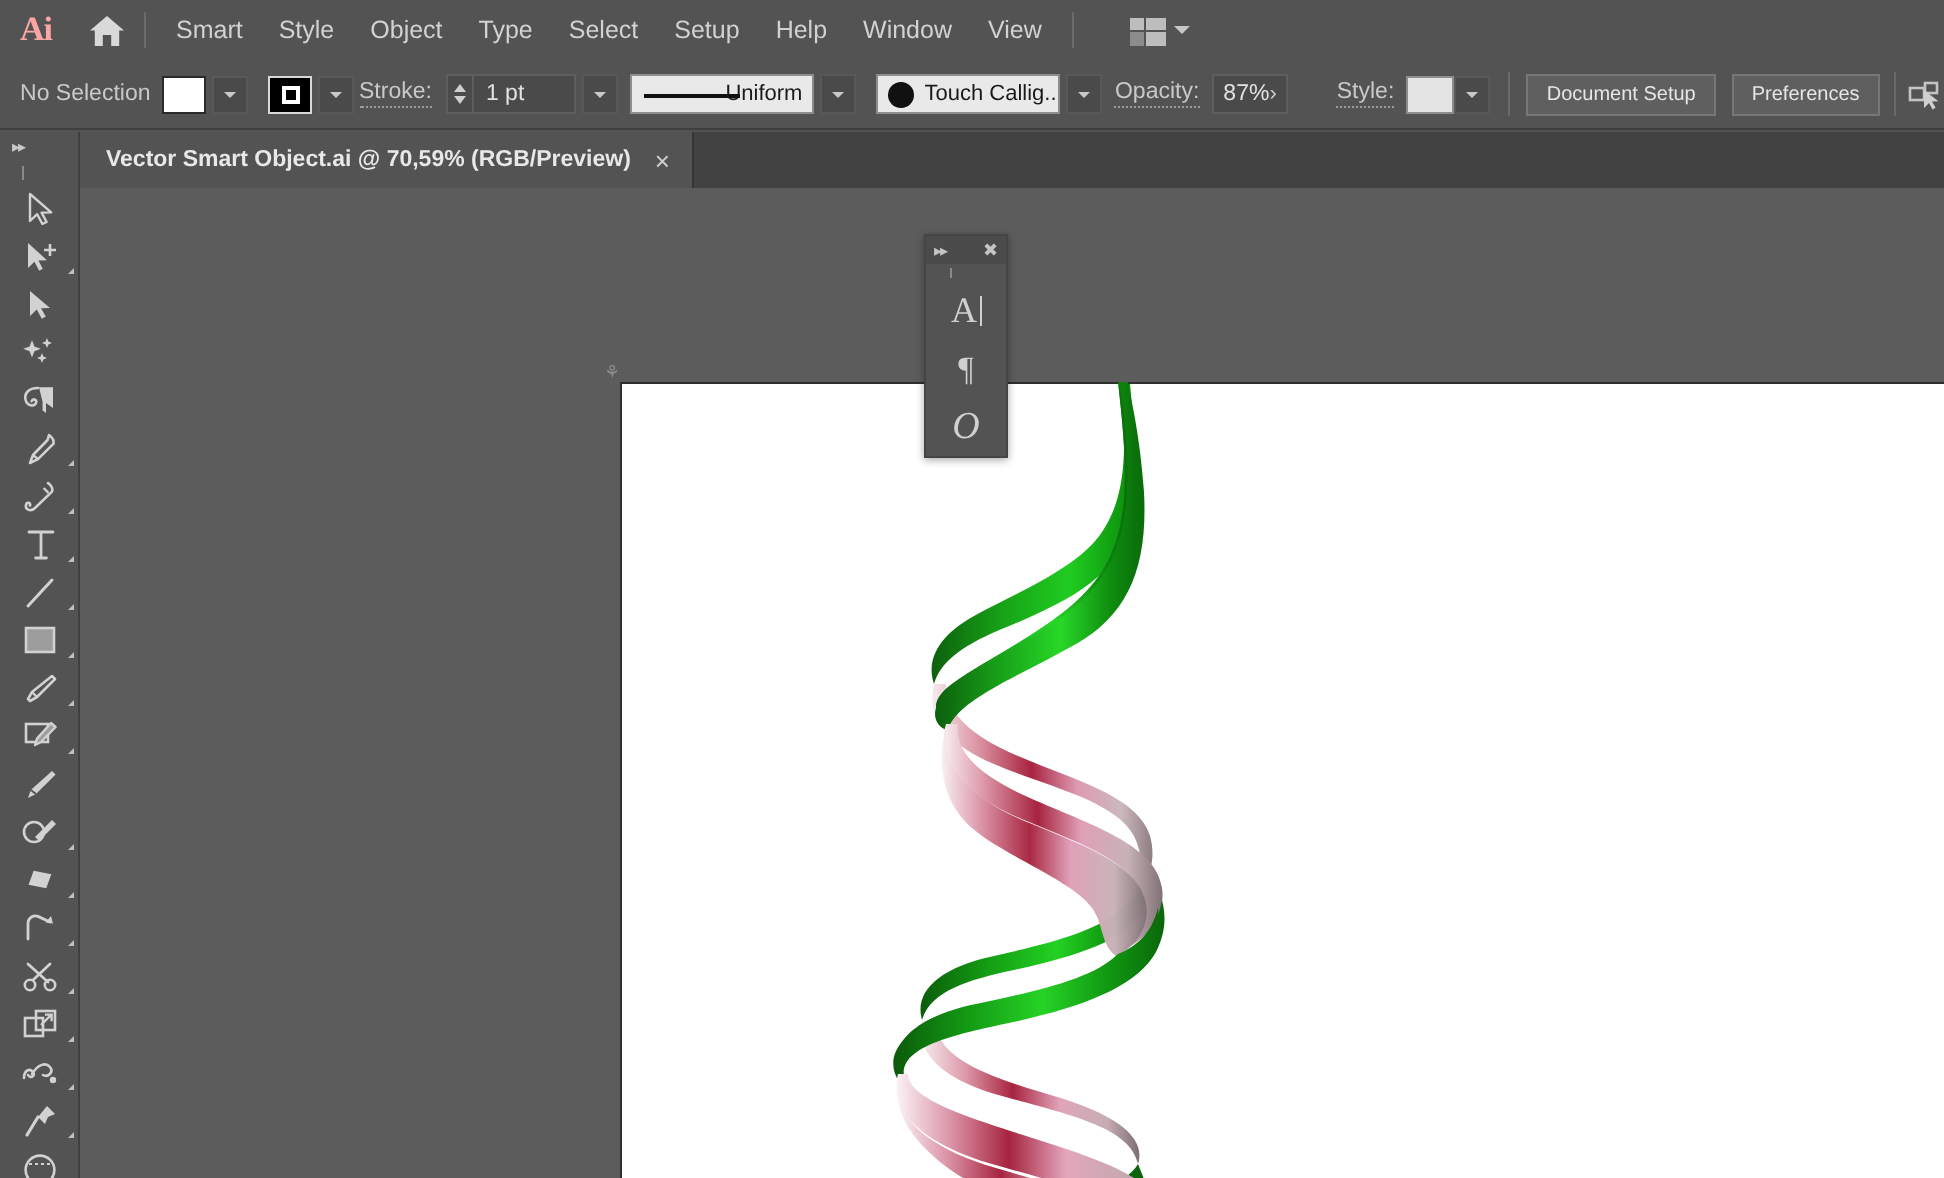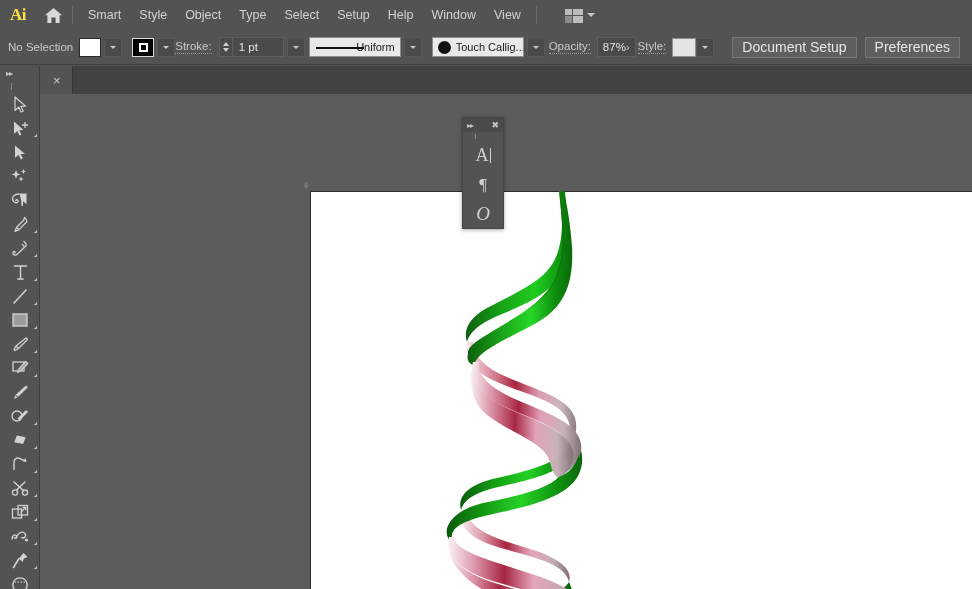--- a/index.html
+++ b/index.html
@@ -14,21 +14,21 @@
 
   
   .menubar {
     position: absolute; top: 0; left: 0; width: 972px; height: 30px;
     background: #535353;
     display: flex; align-items: center;
   }
   .ai-logo {
     width: 36px; height: 30px;
     display: flex; align-items: center; justify-content: center;
-    color: #fde047; font-size: 17px; font-weight: bold;
+    color: #fca5a5; font-size: 17px; font-weight: bold;
     font-family: "Liberation Serif", serif;
     letter-spacing: -0.5px;
   }
   .home-btn {
     width: 34px; height: 30px;
     display: flex; align-items: center; justify-content: center;
   }
   .menu-sep {
     width: 1px; height: 18px; background: #6b6b6b; margin: 0 6px 0 2px;
   }
@@ -124,21 +124,21 @@
     width: 82px; display: flex; align-items: center; justify-content: space-between;
     padding: 0 5px; font-size: 11.5px; color: #e2e2e2;
   }
   .chev-r { color: #cfcfcf; font-size: 11px; }
   .style-swatch {
     width: 24px; height: 19px; background: #e4e4e4; border: 1px solid #8d8d8d;
   }
   .btn {
     background: #5f5f5f; border: 1px solid #777;
     height: 21px; padding: 0 9px;
-    font-size: 14px; color: #e6e6e6;
+    font-size: 10px; color: #e6e6e6;
     display: flex; align-items: center; white-space: nowrap;
   }
   .vert-div { width: 1px; height: 22px; background: #6a6a6a; margin: 0 9px; }
 
   
   .tabbar {
     position: absolute; top: 66px; left: 40px; width: 932px; height: 28px;
     background: #424242;
     display: flex; align-items: flex-end;
   }
@@ -318,21 +318,21 @@
         </div>
     </div>
 
     <div class="cb-sep"></div>
     <div class="cb-label dotted" style="margin-left:4px">Opacity:</div>
     <div class="opacity-field" style="margin-left:6px">
       <span>87%</span>
       <span class="chev-r">›</span>
     </div>
 
-    <div class="cb-label dotted" style="margin-left:2px">Style:</div>
+    <div class="cb-label dotted" style="margin-left:24px">Style:</div>
     <div style="display:flex;align-items:center;margin-left:6px">
       <div class="style-swatch"></div>
       <div class="dd-btn">
           <span class="caret sm"></span>
         </div>
     </div>
 
     <div class="vert-div"></div>
     <div class="btn">Document Setup</div>
     <div class="btn" style="margin-left:8px">Preferences</div>
@@ -342,20 +342,21 @@
         <rect x="1" y="4" width="7" height="6" fill="none" stroke="#c4c4c4" stroke-width="1.3"></rect>
         <rect x="8.5" y="1.5" width="6" height="5" fill="none" stroke="#c4c4c4" stroke-width="1.3"></rect>
         <path d="M8 5 L8 14 L10.5 11.5 L12.3 14.8 L13.8 13.9 L12 10.8 L15.2 10.6 Z" fill="#d0d0d0"></path>
       </svg>
 
     </div>
   </div>
 
   <div class="tabbar">
     <div class="doctab">
+      <span>Vector Smart Object.ai @ 70,59%  (RGB/Preview)</span>
       <span class="tab-close">×</span>
     </div>
   </div>
 
   <div class="toolbar">
     <div class="tb-head">
       <span class="dbl-arrow">▸▸</span>
     </div>
     <div class="tb-grip"></div>
 

